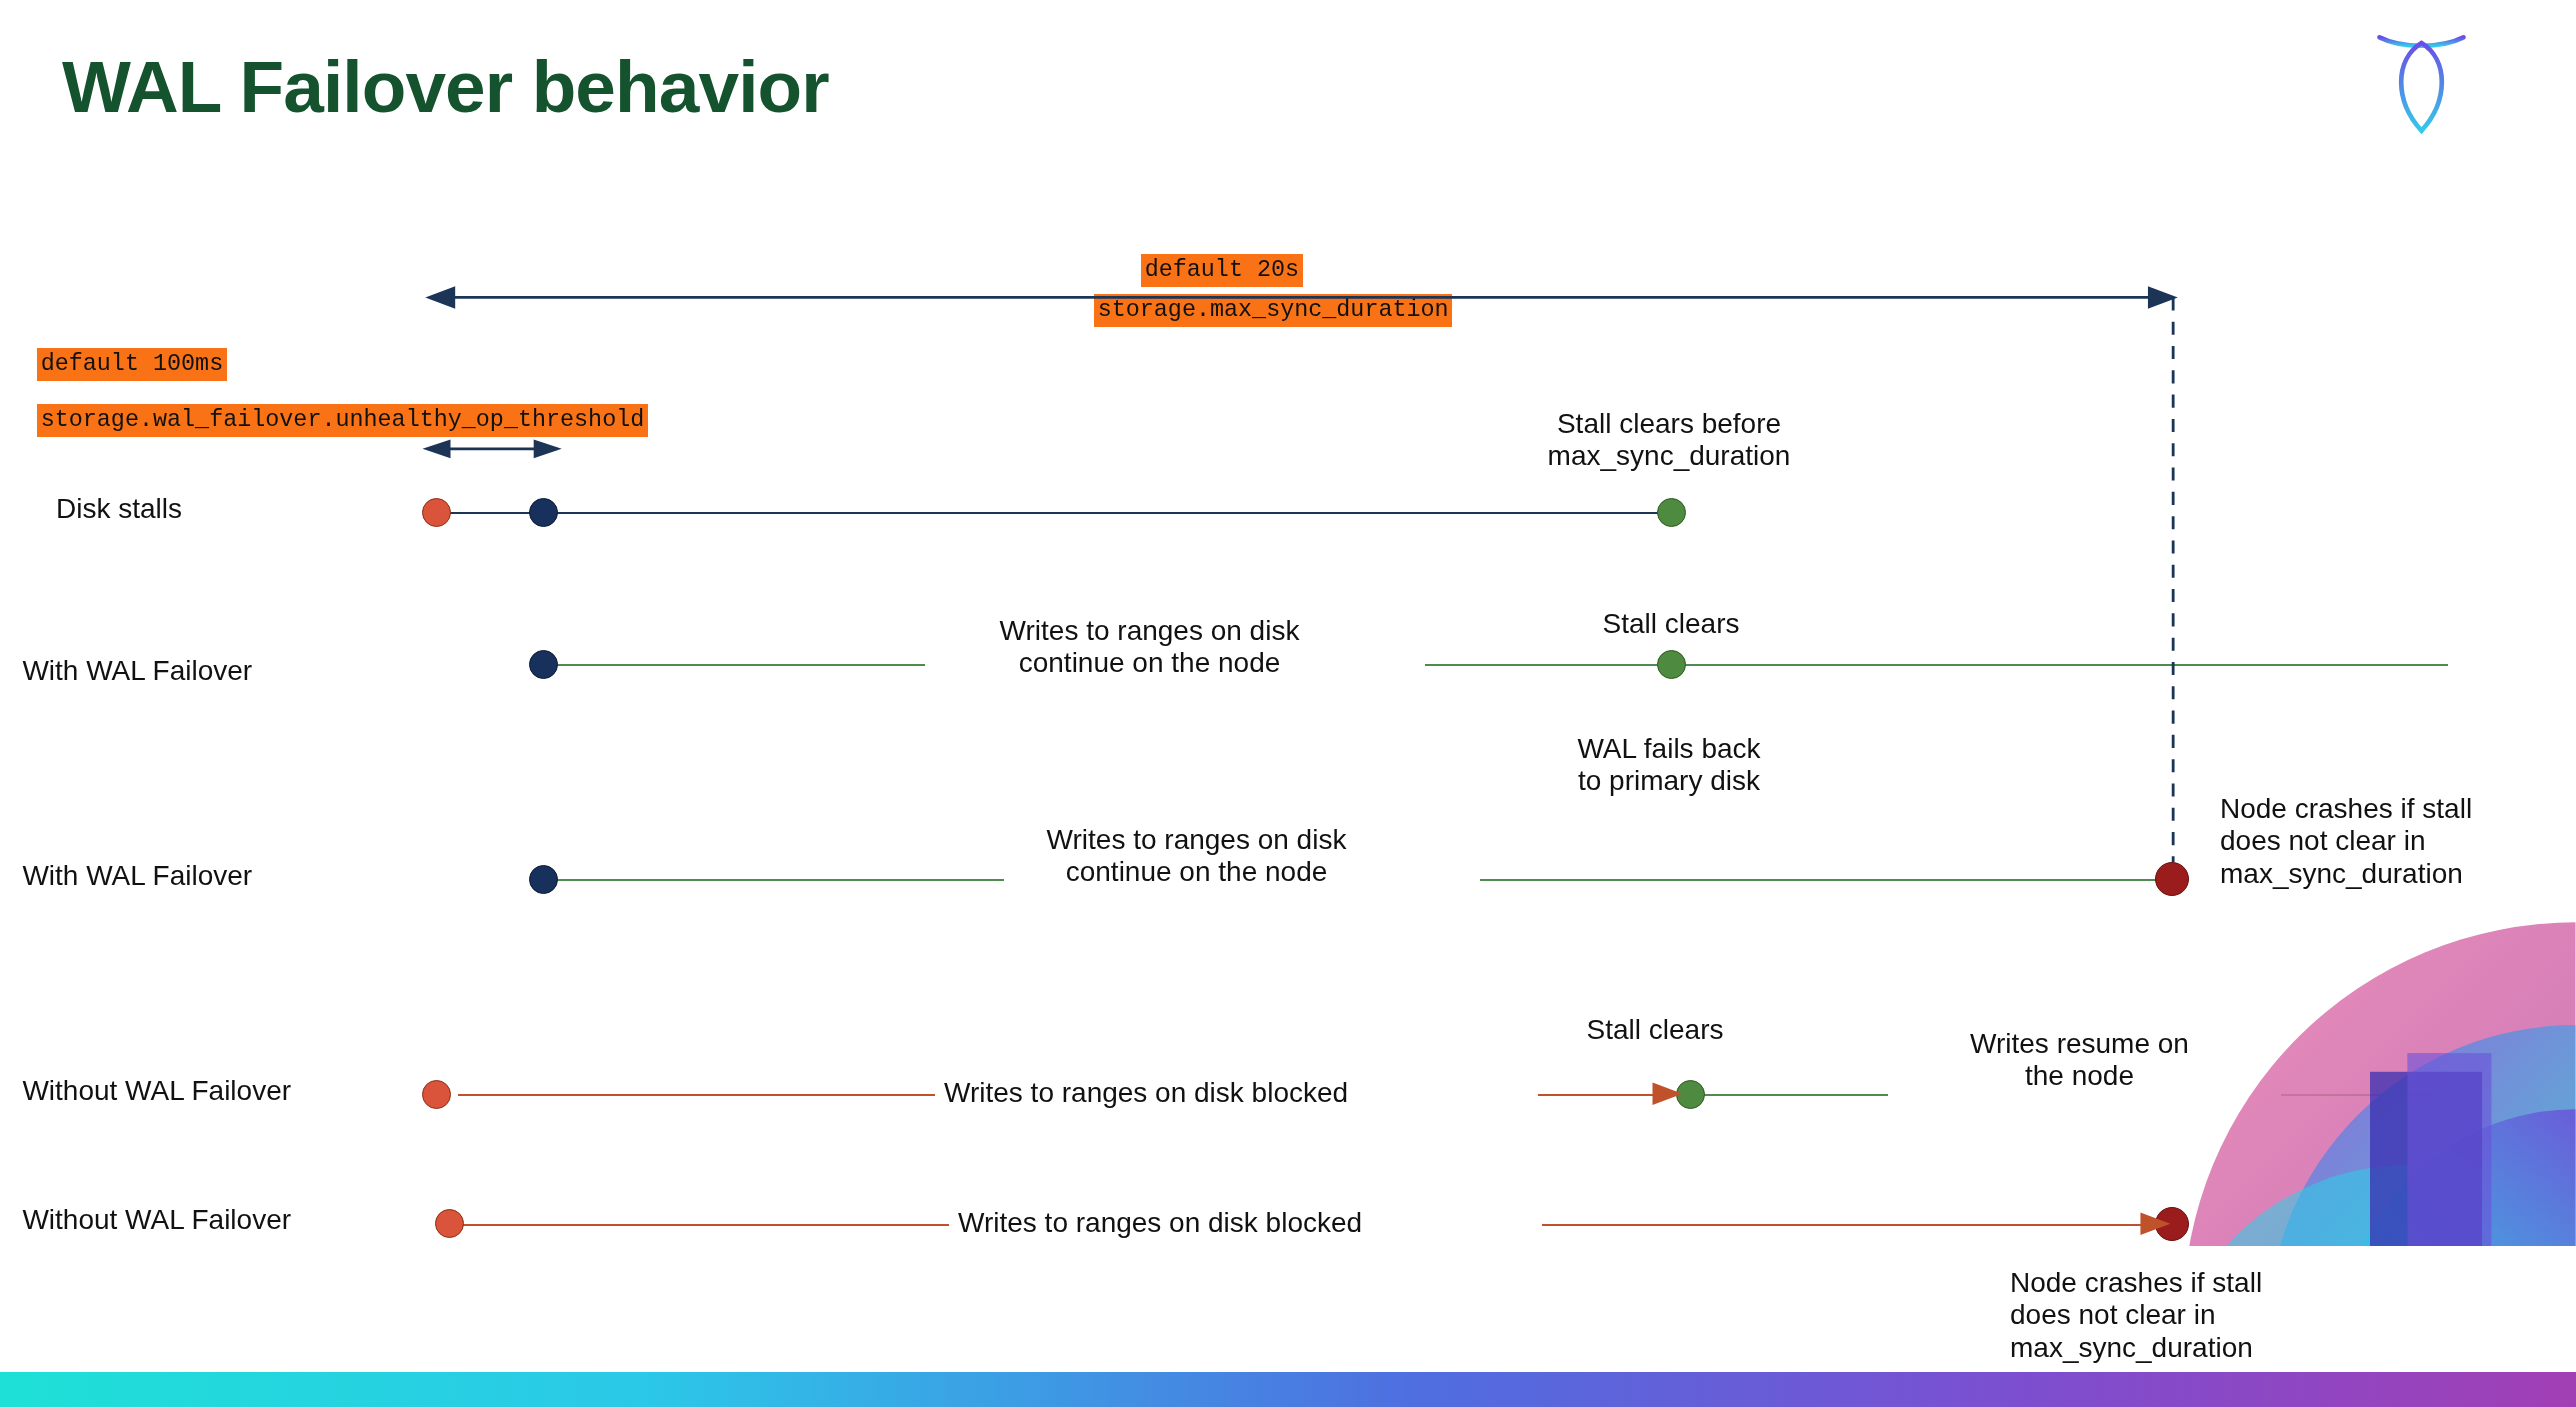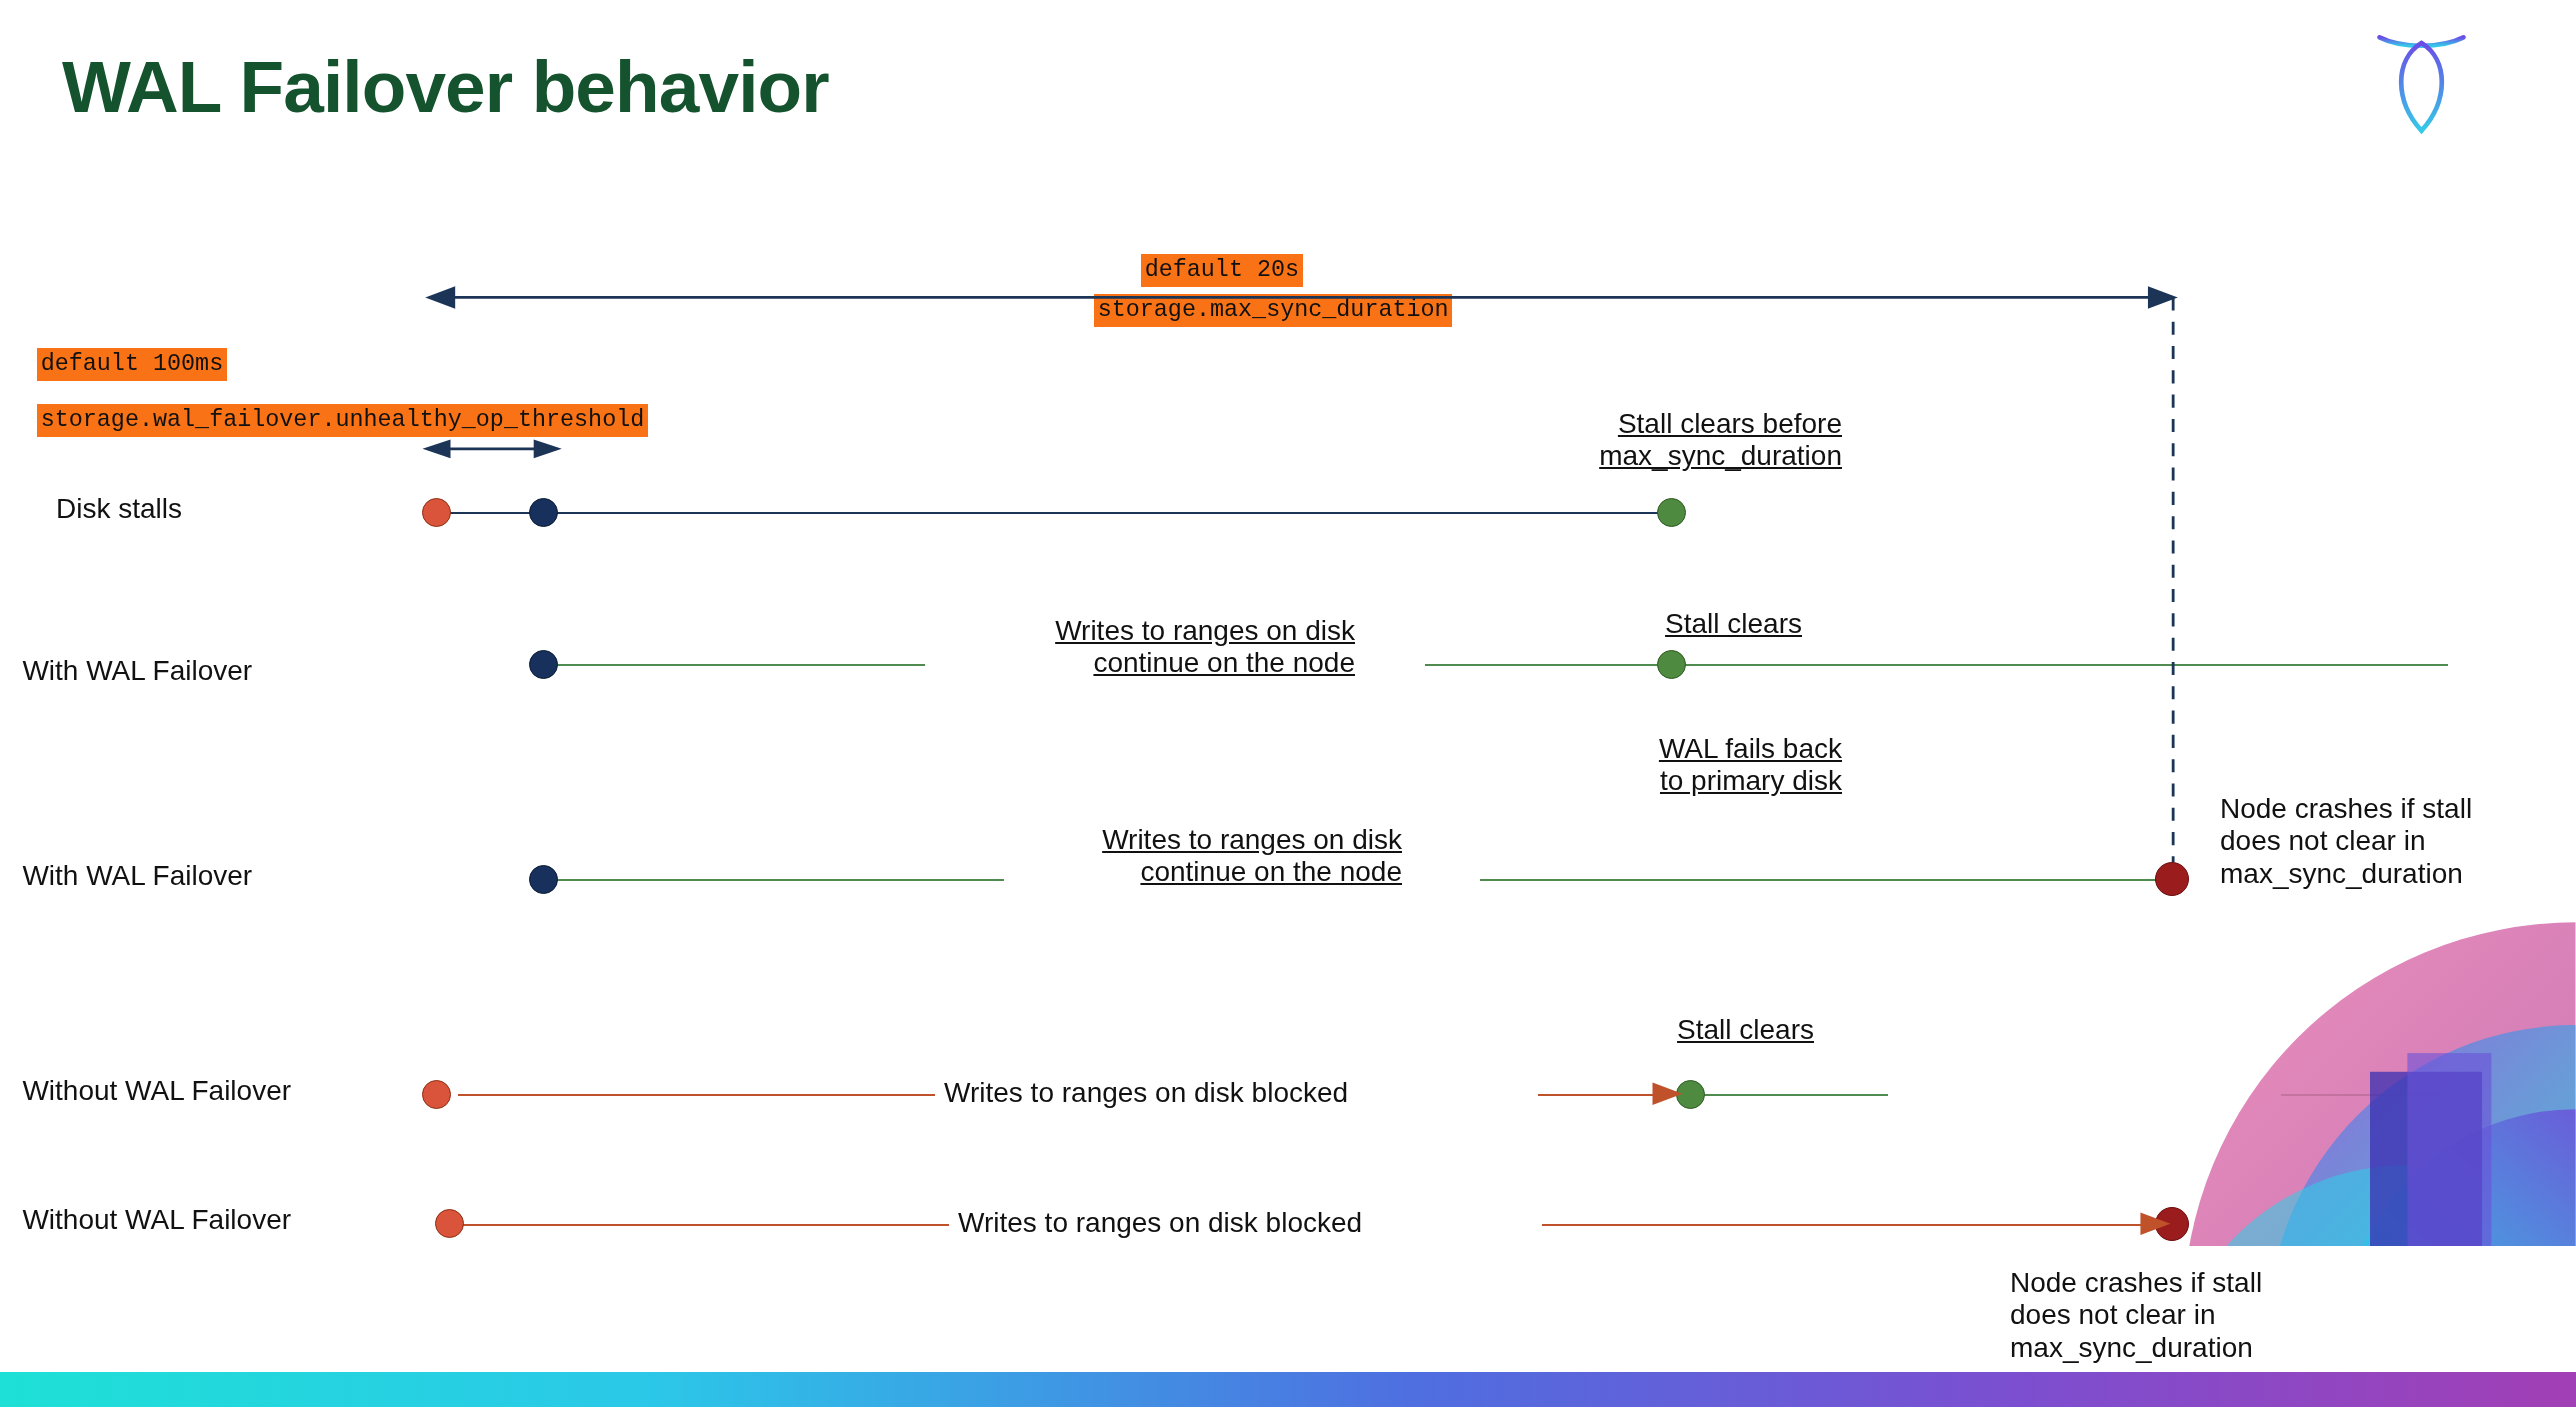--- a/index.html
+++ b/index.html
@@ -36,21 +36,21 @@
     height: 112px;
   }
   
   .lbl {
     position: absolute;
     font-size: 28px;
     line-height: 1.16;
     color: #111111;
     white-space: pre-line;
   }
-  .lbl.center { text-align: right; text-decoration: underline; }
+  .lbl.center { text-align: center; }
   .lbl.right  { text-align: left; }
   .mono {
     position: absolute;
     font-family: "Liberation Mono", monospace;
     font-size: 23.4px;
     line-height: 1.35;
     background: #f97316;
     color: #111111;
     padding: 0.9px 3.7px;
     white-space: pre;
@@ -165,20 +165,22 @@
 
   <div class="lbl" style="left:22.4px; top:1075px; width:411px;">Without WAL Failover</div>
   <div class="line red" style="left:458px; top:1094px; width:477px;"></div>
   <div class="line red" style="left:1538px; top:1094px; width:136px;"></div>
   <div class="line green" style="left:1692px; top:1094px; width:196px;"></div>
   <div class="line green" style="left:2281px; top:1094px; width:164px;"></div>
   <div class="dot dot-red" style="left:422px; top:1080px; width:29px; height:29px;"></div>
   <div class="dot dot-green" style="left:1676px; top:1080px; width:29px; height:29px;"></div>
   <div class="lbl" style="left:944px; top:1077px; width:580px;">Writes to ranges on disk  blocked</div>
   <div class="lbl center" style="left:1496px; top:1014px; width:318px;">Stall clears</div>
+  <div class="lbl center" style="left:1916px; top:1028px; width:327px;">Writes resume on
+the node</div>
 
   <div class="lbl" style="left:22.4px; top:1204px; width:411px;">Without WAL Failover</div>
   <div class="line red" style="left:463px; top:1224px; width:486px;"></div>
   <div class="line red" style="left:1542px; top:1224px; width:622px;"></div>
   <div class="dot dot-red" style="left:435px; top:1209px; width:29px; height:29px;"></div>
   <div class="dot dot-dark" style="left:2155px; top:1207px; width:34px; height:34px;"></div>
   <div class="lbl" style="left:958px; top:1207px; width:598px;">Writes to ranges on disk  blocked</div>
 
   <div class="art">
     <svg viewBox="0 0 1000 560" width="935" height="523" aria-hidden="true">

